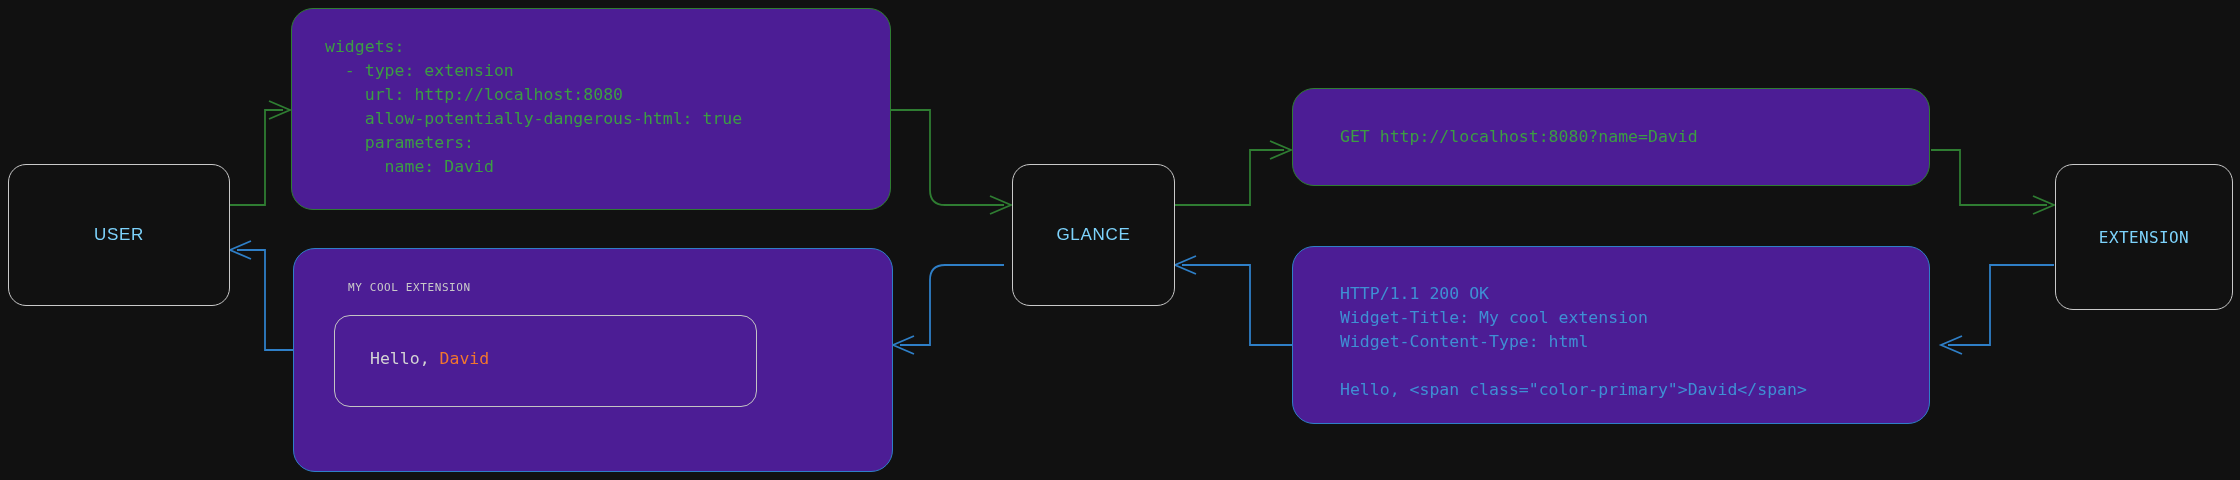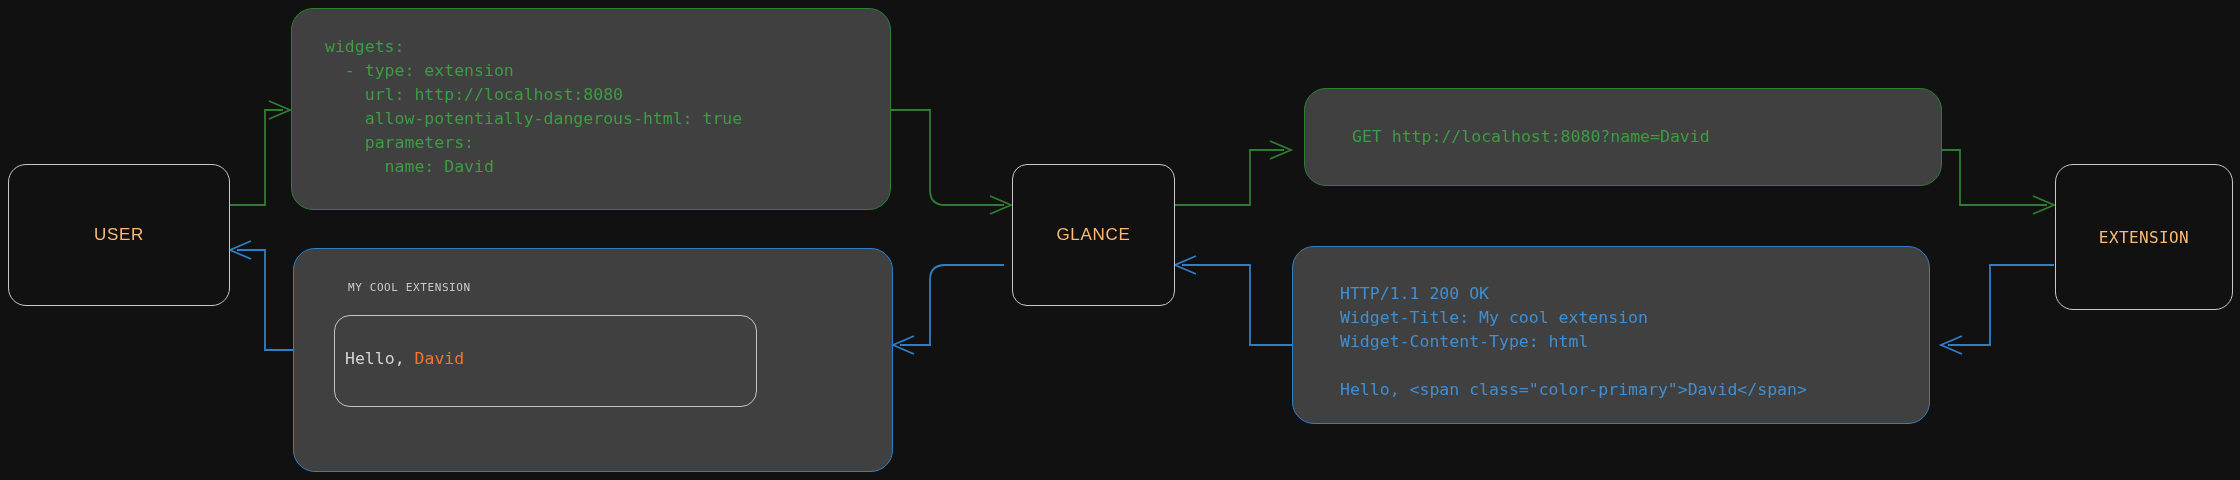--- a/index.html
+++ b/index.html
@@ -31,38 +31,38 @@
     background: #111111;
     display: flex;
     align-items: center;
     justify-content: center;
     box-sizing: border-box;
   }
   .actor-label {
     font-family: "Liberation Sans", sans-serif;
     font-size: 17px;
     letter-spacing: 0.7px;
-    color: #fdba74;
+    color: #7dd3fc;
     white-space: nowrap;
   }
   .actor-label.mono {
     font-family: "DejaVu Sans Mono", monospace;
     font-size: 16px;
     letter-spacing: 0.4px;
   }
 
   #node-user      { left: 8px;    top: 164px; width: 222px; height: 142px; }
-  #node-glance    { left: 1012px; top: 164px; width: 163px; height: 142px; border-radius: 15px; }
+  #node-glance    { left: 1012px; top: 164px; width: 163px; height: 142px; }
   #node-extension { left: 2055px; top: 164px; width: 178px; height: 146px; }
 
   
   .msgbox {
     position: absolute;
     border-radius: 22px;
-    background: #404040;
+    background: #4c1d95;
     box-sizing: border-box;
     border-width: 1.6px;
     border-style: solid;
     padding-left: 28px;
   }
   .msgbox.green { border-color: #2f7d32; }
   .msgbox.blue  { border-color: #2f7fc7; }
 
   .code {
     font-family: "DejaVu Sans Mono", monospace;
@@ -70,21 +70,21 @@
     line-height: 24px;
     white-space: pre;
     margin: 0;
   }
   .code.green { color: #3c9d43; }
   .code.blue  { color: #3f8fd4; }
 
   #box-yaml     { left: 291px;  top: 8px;   width: 600px; height: 202px; }
   #box-yaml .code   { position: absolute; left: 33px; top: 26px; }
 
-  #box-get      { left: 1292px; top: 88px;  width: 638px; height: 98px; margin-left: 12px; }
+  #box-get      { left: 1292px; top: 88px;  width: 638px; height: 98px; }
   #box-get .code    { position: absolute; left: 47px; top: 36px; }
 
   #box-response { left: 1292px; top: 246px; width: 638px; height: 178px; }
   #box-response .code { position: absolute; left: 47px; top: 35px; }
 
   
   #box-widget   { left: 293px;  top: 248px; width: 600px; height: 224px; }
   #widget-title {
     position: absolute;
     left: 54px;
@@ -100,21 +100,21 @@
     left: 40px;
     top: 66px;
     width: 423px;
     height: 92px;
     border: 1.6px solid #c4c4c4;
     border-radius: 16px;
     box-sizing: border-box;
   }
   #widget-body-text {
     position: absolute;
-    left: 10px;
+    left: 35px;
     top: 33px;
     font-family: "DejaVu Sans Mono", monospace;
     font-size: 16.5px;
     color: #d4d4d4;
     white-space: pre;
   }
   .accent { color: #f2762e; }
 </style>
 </head>
 <body>

